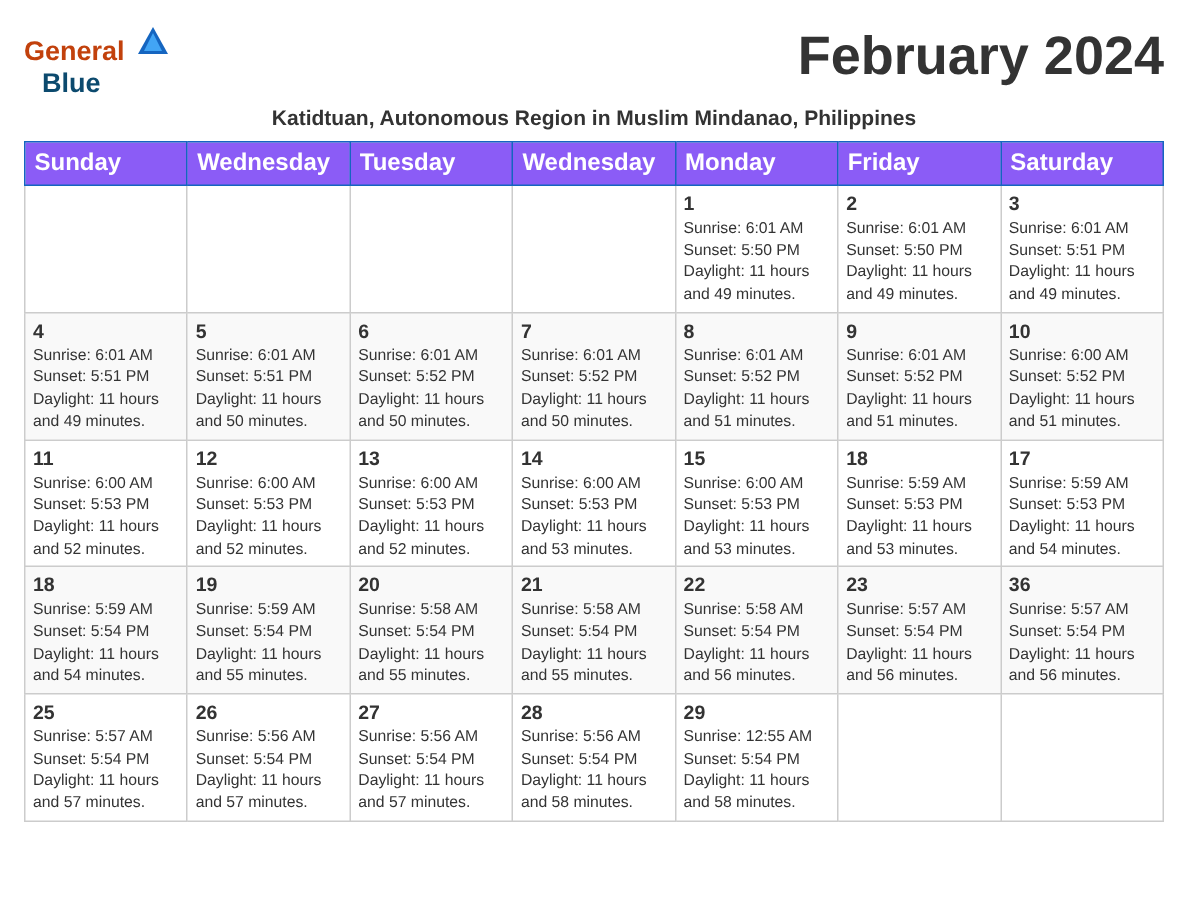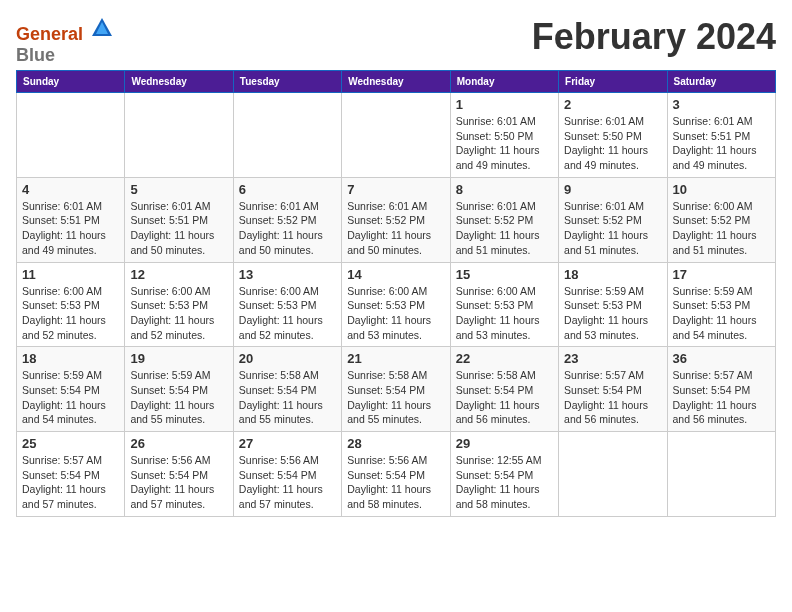--- a/index.html
+++ b/index.html
@@ -21,21 +21,22 @@
       align-items: center;
     }
     .logo-text-general {
       font-size: 18px;
       font-weight: bold;
       color: #c2410c;
     }
     .logo-text-blue {
       font-size: 18px;
       font-weight: bold;
-      color: #737373;
+      color: #0c4a6e;
+      margin-left: 12px;
     }
     .logo-icon {
       width: 24px;
       height: 24px;
       margin-left: 2px;
     }
     .month-title {
       font-size: 36px;
       font-weight: bold;
       color: #333;
@@ -47,25 +48,25 @@
       text-align: center;
       margin-bottom: 8px;
       font-weight: bold;
     }
     .calendar-table {
       width: 100%;
       border-collapse: collapse;
       font-size: 11px;
     }
     .calendar-table th {
-      background-color: #4c1d95;
+      background-color: #8b5cf6;
       color: #fff;
       text-align: left;
       padding: 5px 6px;
-      font-size: 10px;
+      font-size: 16px;
       border: 1px solid #1565c0;
     }
     .calendar-table td {
       border: 1px solid #ccc;
       vertical-align: top;
       padding: 4px 5px;
       width: 14.28%;
       min-height: 80px;
       height: 80px;
     }
@@ -102,20 +103,21 @@
         <svg class="logo-icon" viewBox="0 0 24 24" xmlns="http://www.w3.org/2000/svg">
           <polygon points="12,2 22,20 2,20" fill="#1565c0"></polygon>
           <polygon points="12,6 18,18 6,18" fill="#42a5f5"></polygon>
         </svg>
         <br>
         <span class="logo-text-blue">Blue</span>
       </div>
     </div>
     <div class="month-title">February 2024</div>
   </div>
+  <div class="subtitle">Katidtuan, Autonomous Region in Muslim Mindanao, Philippines</div>
 
   <table class="calendar-table">
     <thead>
       <tr>
         <th>Sunday</th>
         <th>Wednesday</th>
         <th>Tuesday</th>
         <th>Wednesday</th>
         <th>Monday</th>
         <th>Friday</th>

